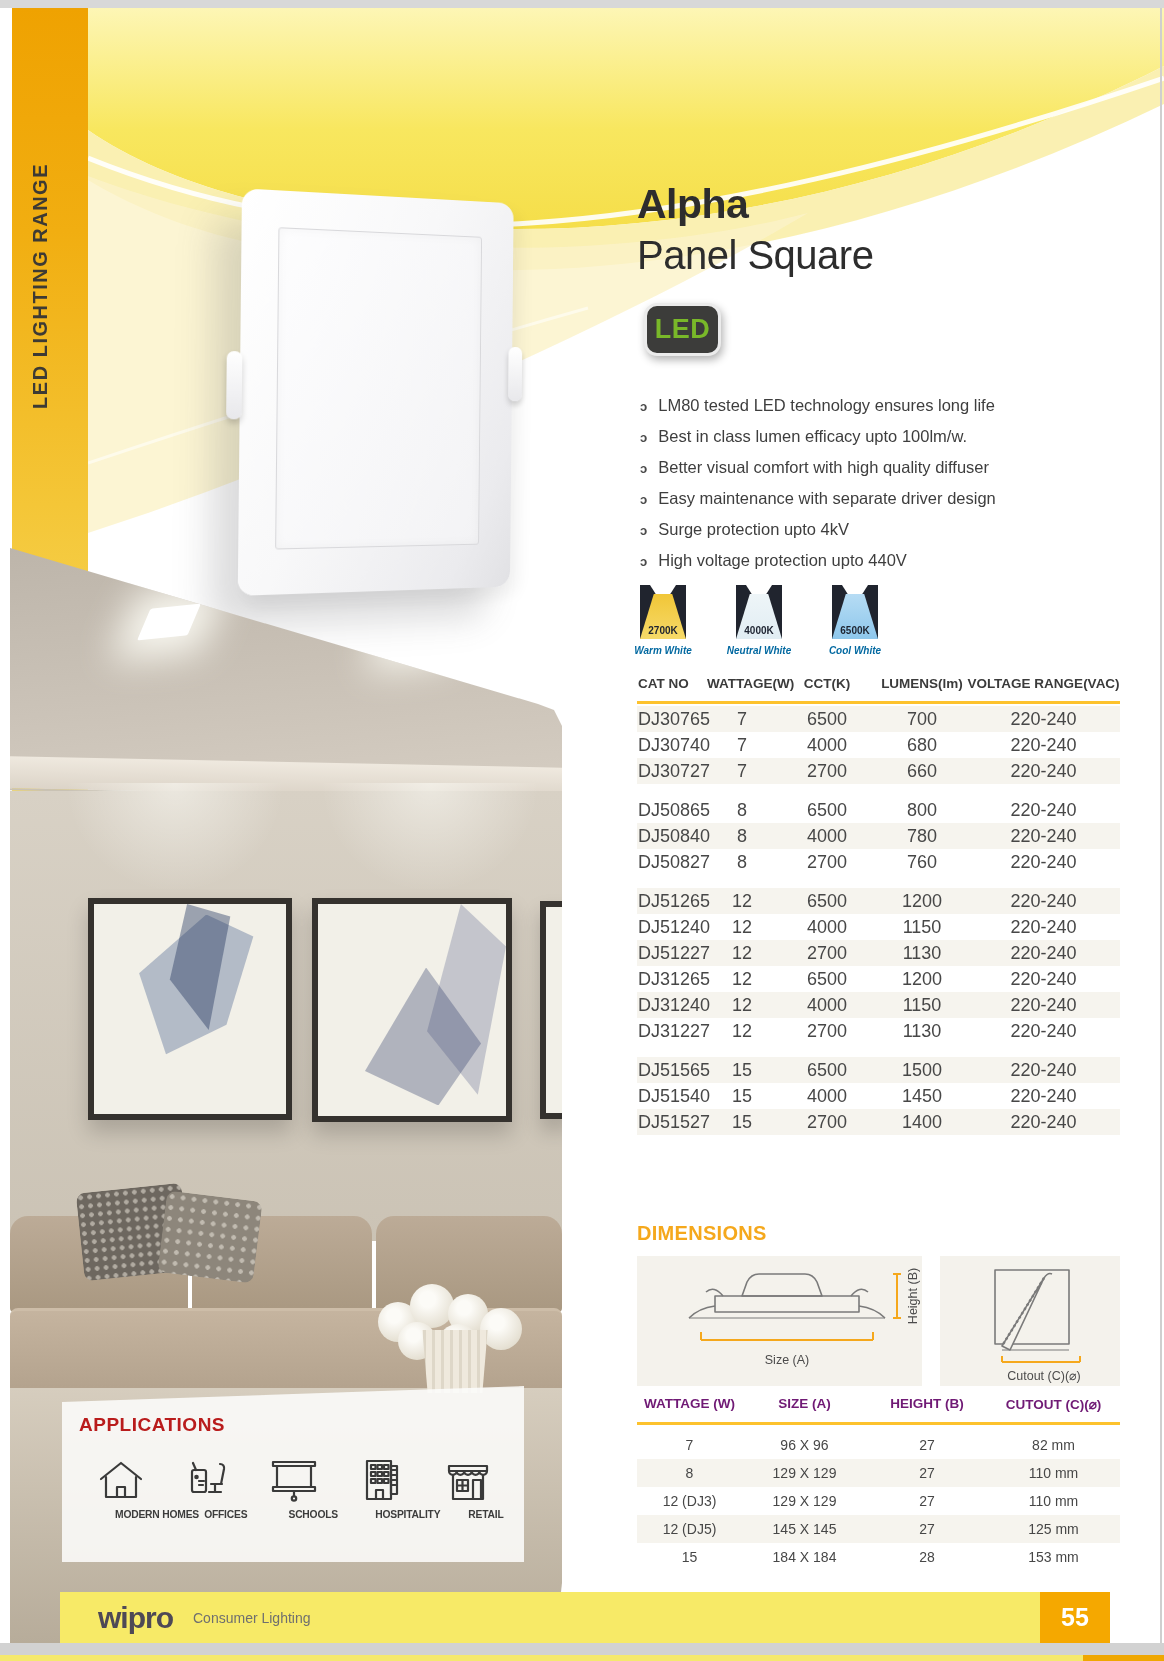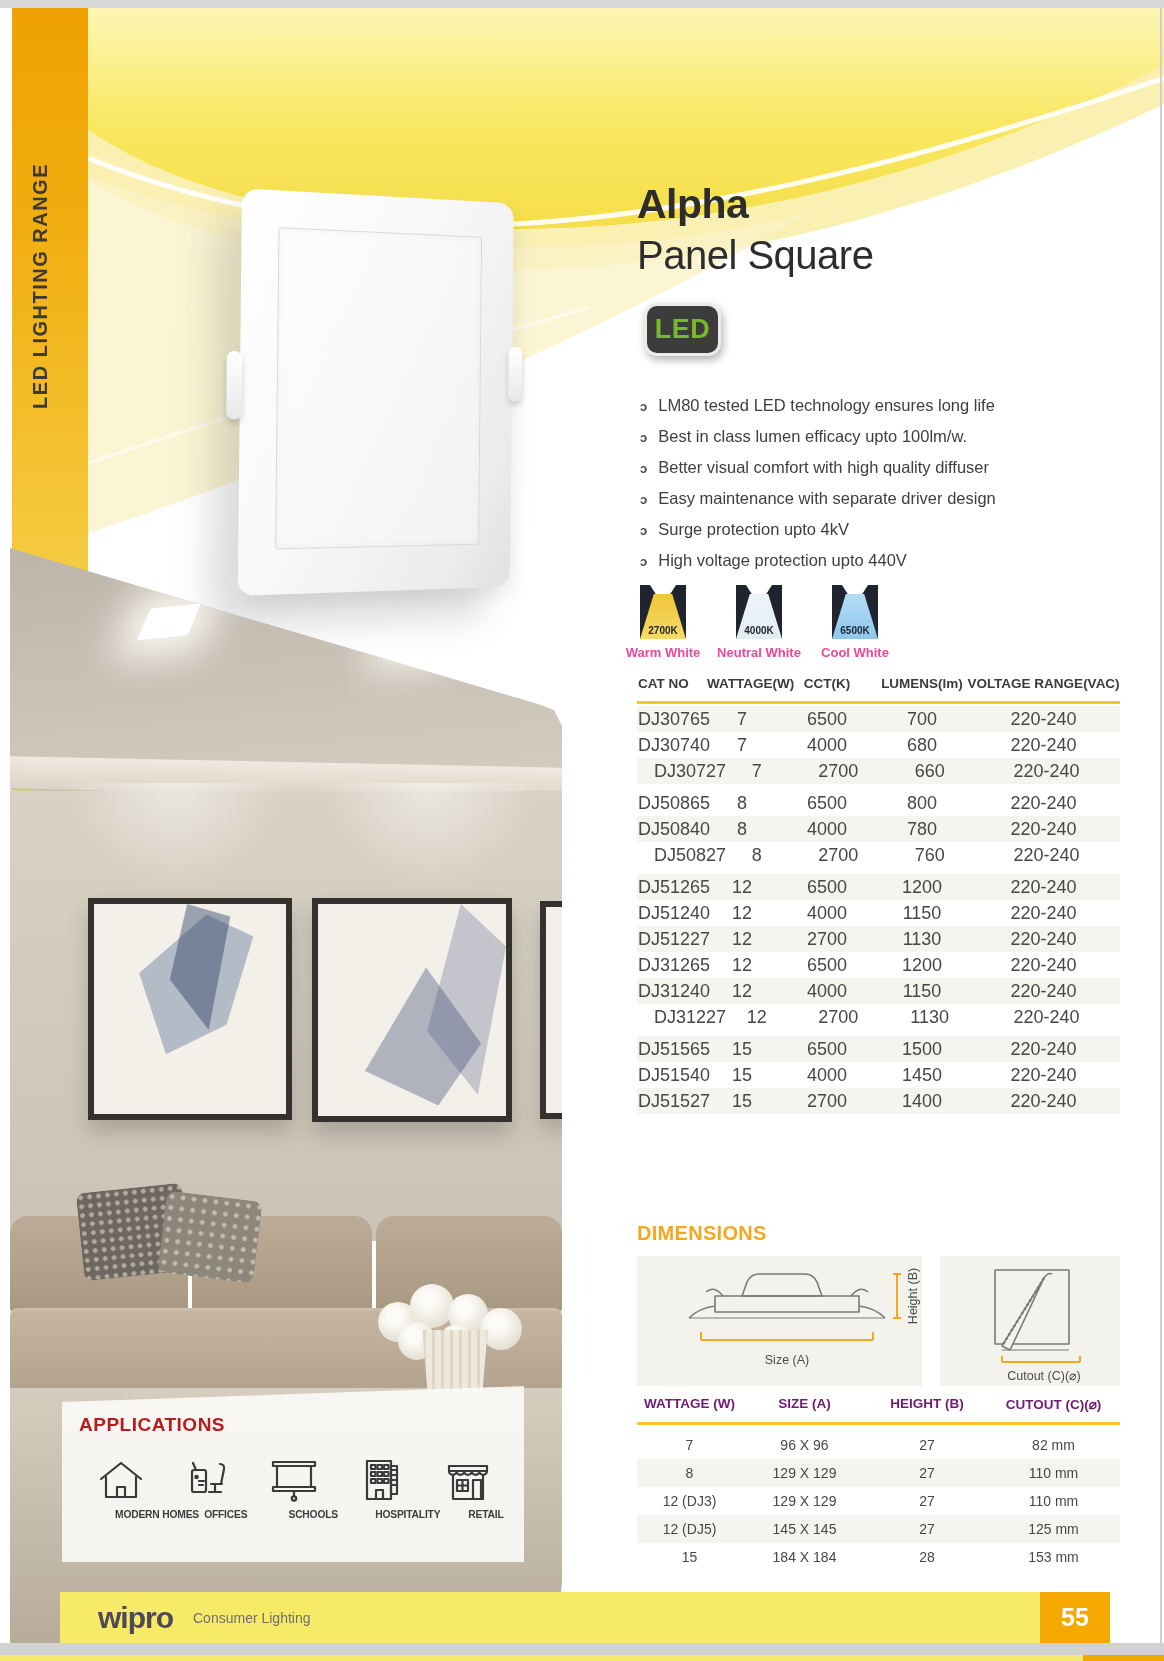--- a/index.html
+++ b/index.html
@@ -57,30 +57,30 @@
   .cct-box { width:46px; height:54px; background:#20242e; position:relative; overflow:hidden; }
   .lamp { position:absolute; top:0; left:50%; transform:translateX(-50%); width:26px; height:9px;
     background:#fff; clip-path:polygon(0 0,100% 0,78% 100%,22% 100%); }
   .beam { position:absolute; left:0; right:0; top:9px; bottom:0;
     clip-path:polygon(30% 0,70% 0,100% 100%,0 100%); }
   .warm .beam { background:linear-gradient(#f1c637,#f6da69); }
   .neutral .beam { background:linear-gradient(#eef5f8,#e1edf3); }
   .cool .beam { background:linear-gradient(#b6dcf4,#8ec7ec); }
   .kelvin { position:absolute; bottom:3px; width:100%; text-align:center;
     font-size:10px; font-weight:bold; color:#1d2330; }
-  .cct-label { margin-top:6px; font-size:13px; font-weight:bold; color:#ec4899; white-space:nowrap; }
+  .cct-label { margin-top:6px; font-size:10px; font-weight:bold; color:#0369a1; white-space:nowrap;font-style:italic; }
 
   
   .spec { left:637px; top:676px; width:483px; z-index:3; }
   .spec-head { display:flex; font-size:13.5px; font-weight:bold; color:#3b3b3b; height:20px; }
   .spec-rule { height:3px; background:#fdc22d; margin-top:5px; }
   .spec-rows { margin-top:2px; }
   .spec-row { display:flex; height:26px; line-height:26px; font-size:18px; color:#474747; }
   .spec-rows > div:nth-of-type(odd) { background:#f6f4ee; }
-  .flag-group_end { margin-bottom:6px;padding-left:16px; }
+  .flag-group_end { margin-bottom:13px; }
   .c-cat { width:70px; text-align:left; padding-left:1px; }
   .c-watt { width:70px; text-align:center; }
   .c-cct { width:100px; text-align:center; }
   .c-lum { width:90px; text-align:center; }
   .c-volt { width:153px; text-align:center; }
 
   
   .dim-title { left:637px; top:1222px; font-size:20px; font-weight:bold; color:#f5a81c; letter-spacing:.3px; z-index:3; }
   .diagram1 { left:637px; top:1256px; width:285px; height:130px; background:#f4f2ec; z-index:3; }
   .diagram2 { left:940px; top:1256px; width:180px; height:130px; background:#f4f2ec; z-index:3; }

